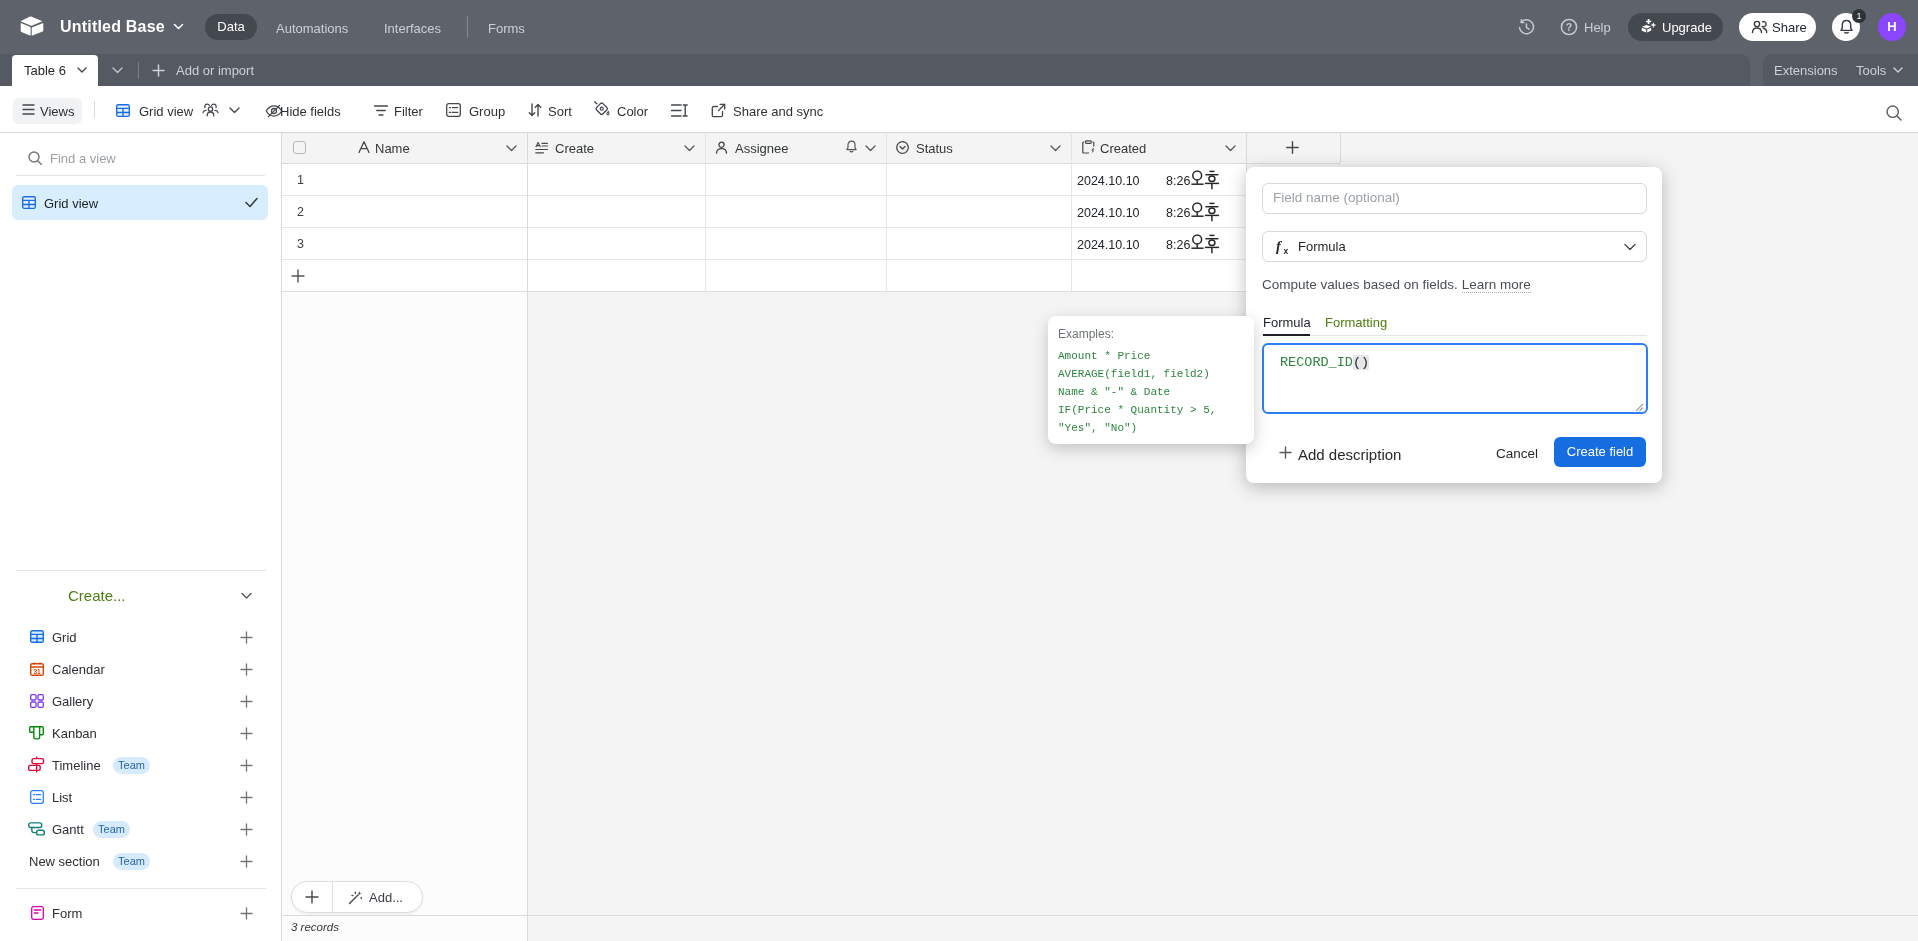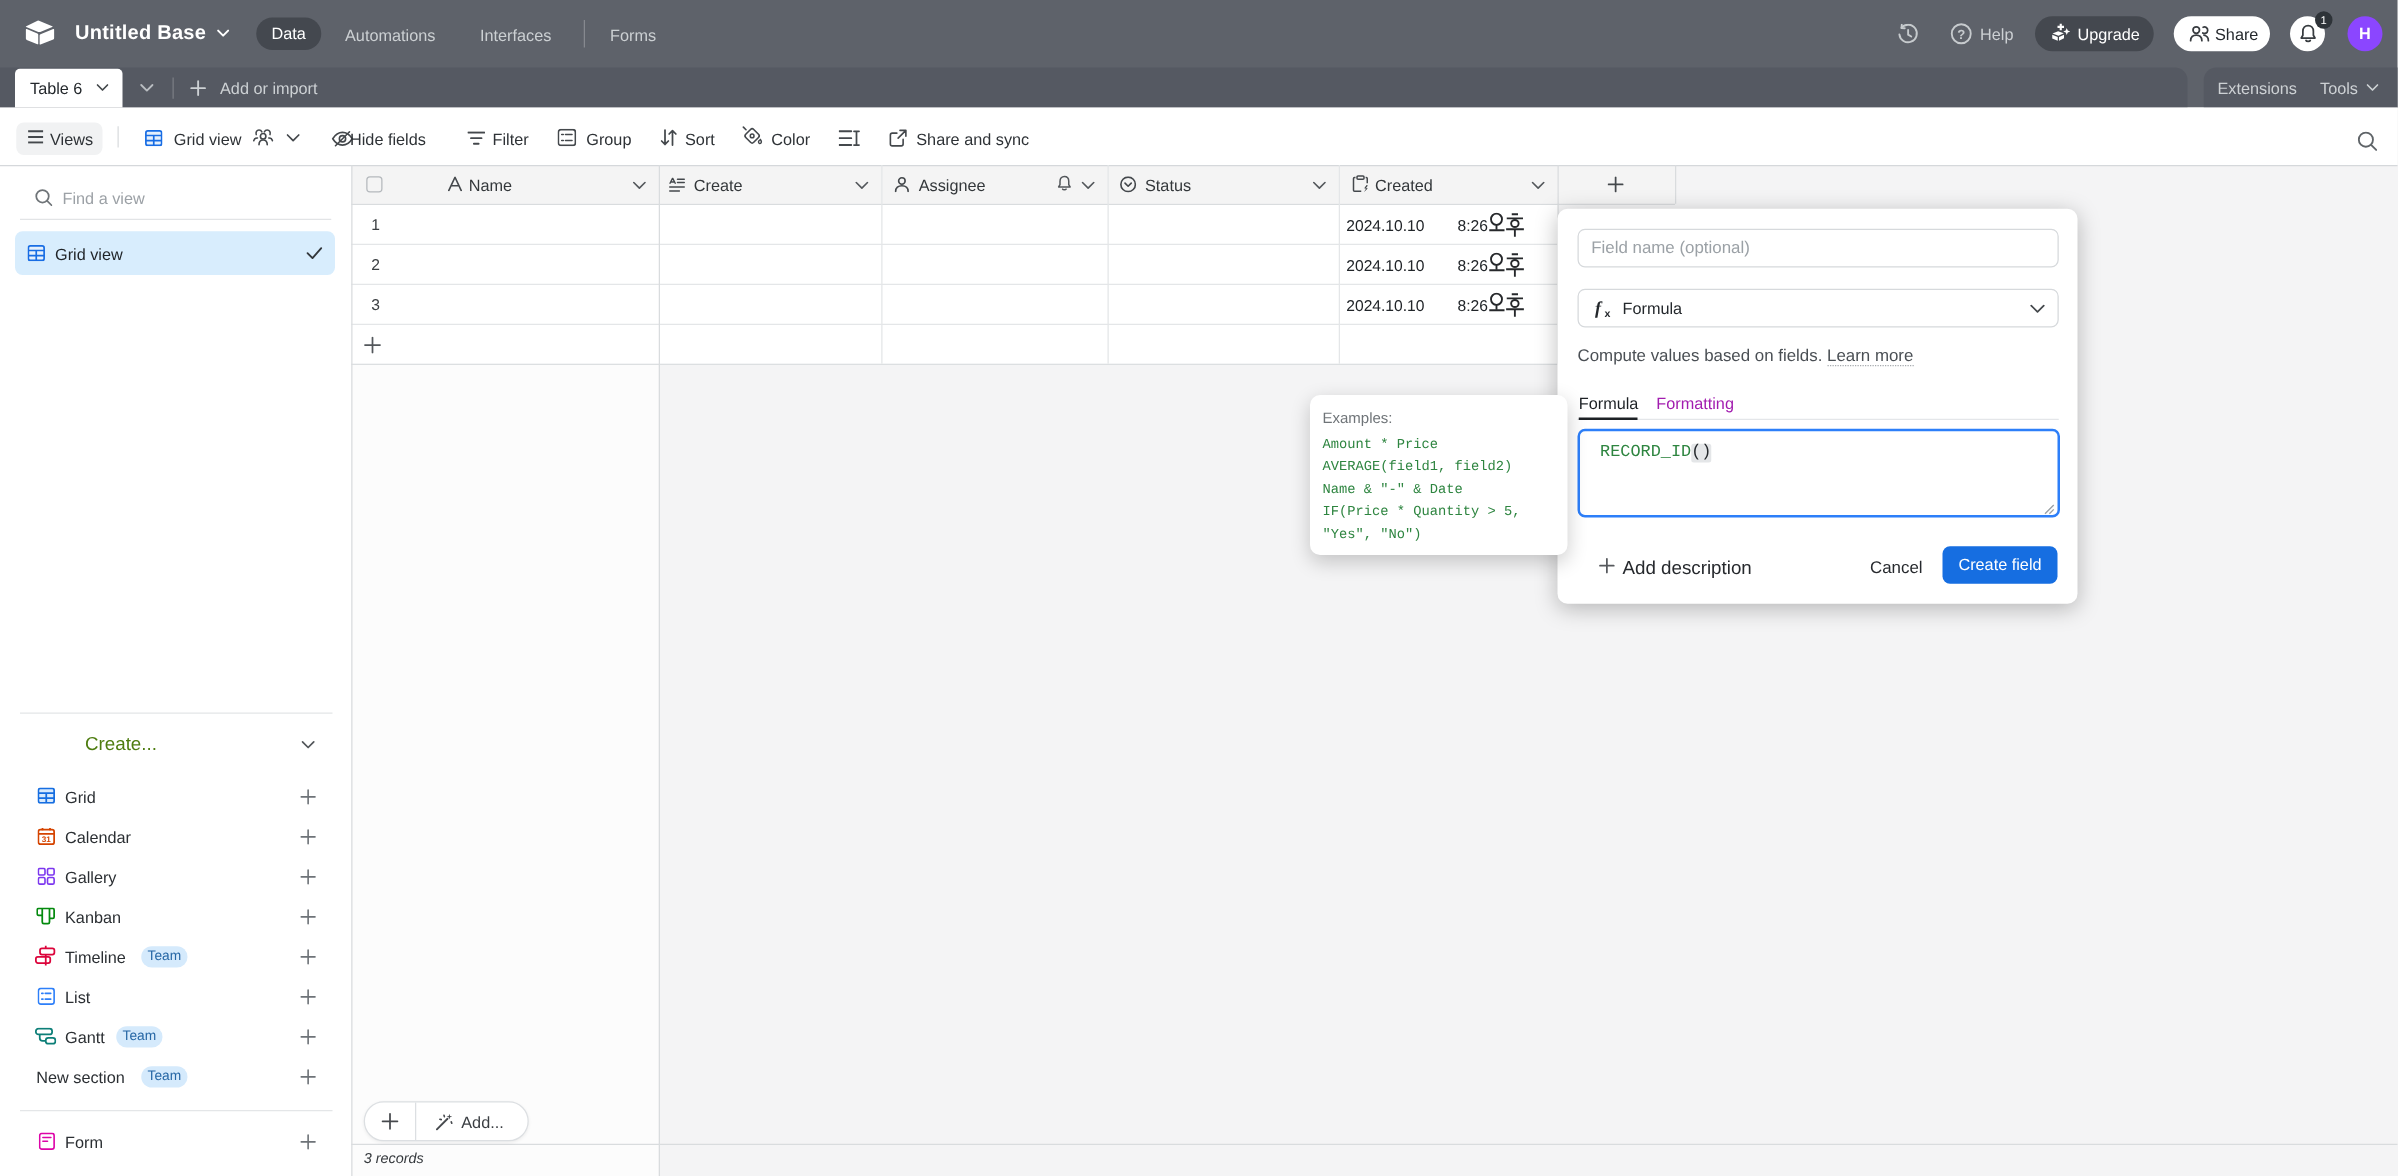--- a/index.html
+++ b/index.html
@@ -438,21 +438,21 @@
   <text x="9.5" y="15.5" font-size="8.5" font-weight="700" font-family="Liberation Sans" fill="#24282c">x</text>
 </svg>
 <div class="abs" style="left:1298px;top:239px;font-size:13px;color:#24282c;">Formula</div>
 <svg class="abs" style="left:1624px;top:243px;" width="12" height="8" viewBox="0 0 12 8">
     <path d="M1 1.5 L6 6.5 L11 1.5" stroke="#44484c" stroke-width="1.4" fill="none" stroke-linecap="round" stroke-linejoin="round"></path>
   </svg>
 
 <div class="abs" style="left:1262px;top:277px;font-size:13.5px;color:#4a4f54;">Compute values based on fields. <span style="border-bottom:1px dotted #a7abaf;">Learn more</span></div>
 
 <div class="abs" style="left:1263px;top:315px;font-size:13px;color:#1d2125;">Formula</div>
-<div class="abs" style="left:1325px;top:315px;font-size:13px;color:#a21caf;">Formatting</div>
+<div class="abs" style="left:1325px;top:315px;font-size:13px;color:#4d7c0f;">Formatting</div>
 <div class="hline" style="left:1262px;top:335px;width:385px;background:#e4e6e9;"></div>
 <div class="abs" style="left:1263px;top:334px;width:47px;height:2px;background:#1d2125;"></div>
 
 <div class="abs" style="left:1262px;top:343px;width:386px;height:71px;border:2px solid #2d7ff9;border-radius:6px;background:#fff;"></div>
 <div class="abs" style="left:1280px;top:355px;font-family:'Liberation Mono',monospace;font-size:13.5px;font-weight:400;color:#2e8540;">RECORD_ID<span style="color:#24282c;background:#e4e6e8;border-radius:2px;">()</span></div>
 <svg class="abs" style="left:1634px;top:403px;" width="10" height="9" viewBox="0 0 10 9">
     <path d="M2 8 L9 1 M5.5 8 L9 4.5" stroke="#9ba1a6" stroke-width="1.1"></path>
   </svg>
 
 <svg class="abs" style="left:1279px;top:446px;" width="13" height="13" viewBox="0 0 13 13">

